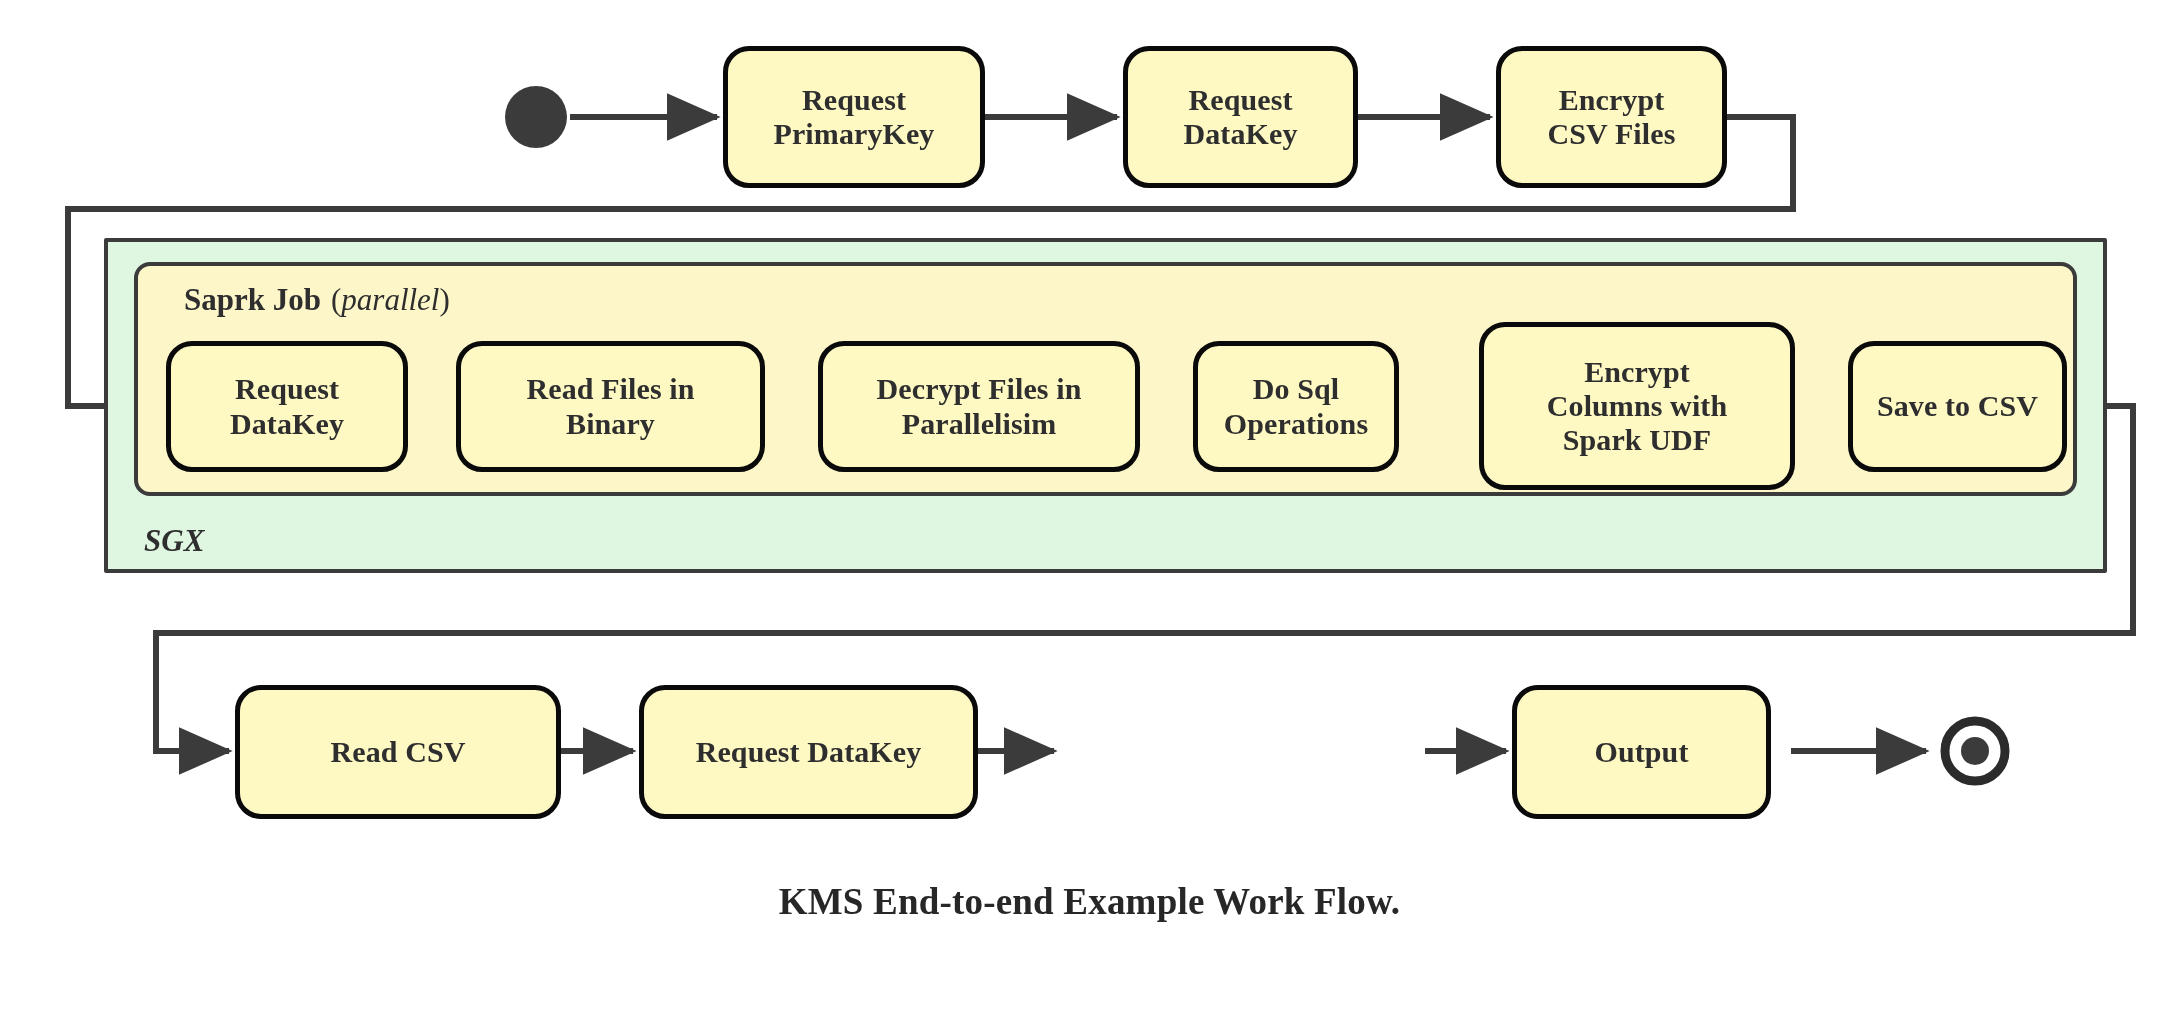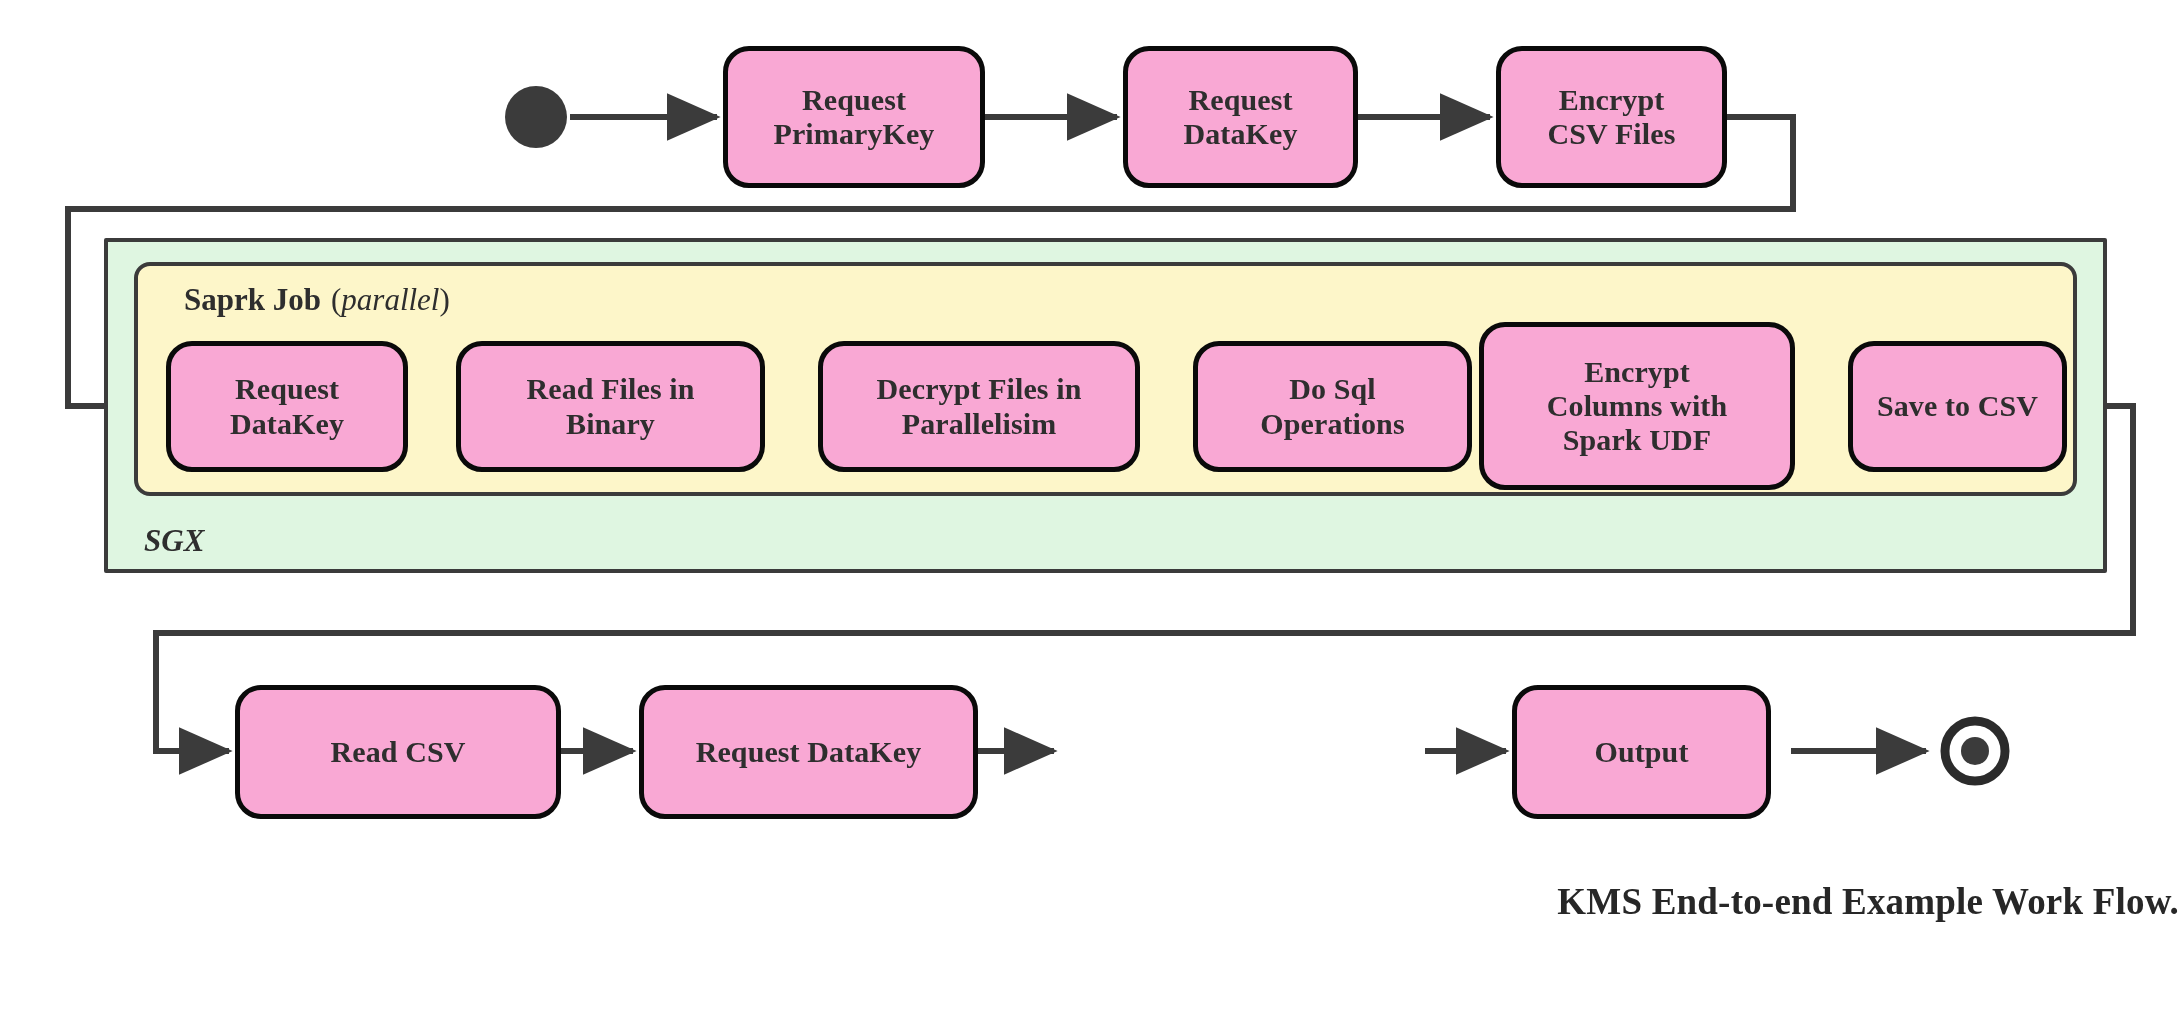--- a/index.html
+++ b/index.html
@@ -22,21 +22,21 @@
     position: absolute;
     left: 0;
     top: 0;
     width: 2179px;
     height: 1036px;
   }
   
   .node {
     position: absolute;
     box-sizing: border-box;
-    background: #f9a8d4;
+    background: #fef9c3;
     border: 5px solid #0a0a0a;
     border-radius: 26px;
     display: flex;
     align-items: center;
     justify-content: center;
     text-align: center;
     color: #2e2e2e;
     font-weight: bold;
     font-size: 30px;
     line-height: 1.14;
@@ -86,21 +86,21 @@
     left: 36px;
     bottom: 10px;
     font-style: italic;
   }
   
   #caption {
     position: absolute;
     left: 0;
     top: 880px;
     width: 2179px;
-    text-align: right;
+    text-align: center;
     font-weight: bold;
     font-size: 37px;
     color: #272727;
     letter-spacing: 0.2px;
   }
 </style>
 </head>
 <body>
 
 <div id="diagram-root">
@@ -177,21 +177,21 @@
   <div class="node" id="node-decrypt-files-in-parallelisim" style="left:818px; top:341px; width:322px; height:131px;">
     <span class="node-label">Decrypt Files in
 Parallelisim</span>
   </div>
 
   <div class="node" id="node-read-files-in-binary" style="left:456px; top:341px; width:309px; height:131px;">
     <span class="node-label">Read Files in
 Binary</span>
   </div>
 
-  <div class="node" id="node-do-sql-operations" style="left:1193px; top:341px; width:279px; height:131px;">
+  <div class="node" id="node-do-sql-operations" style="left:1193px; top:341px; width:206px; height:131px;">
     <span class="node-label">Do Sql
 Operations</span>
   </div>
 
   <div class="node" id="node-encrypt-columns-with-spark-udf" style="left:1479px; top:322px; width:316px; height:168px;">
     <span class="node-label">Encrypt
 Columns with
 Spark UDF</span>
   </div>
 

